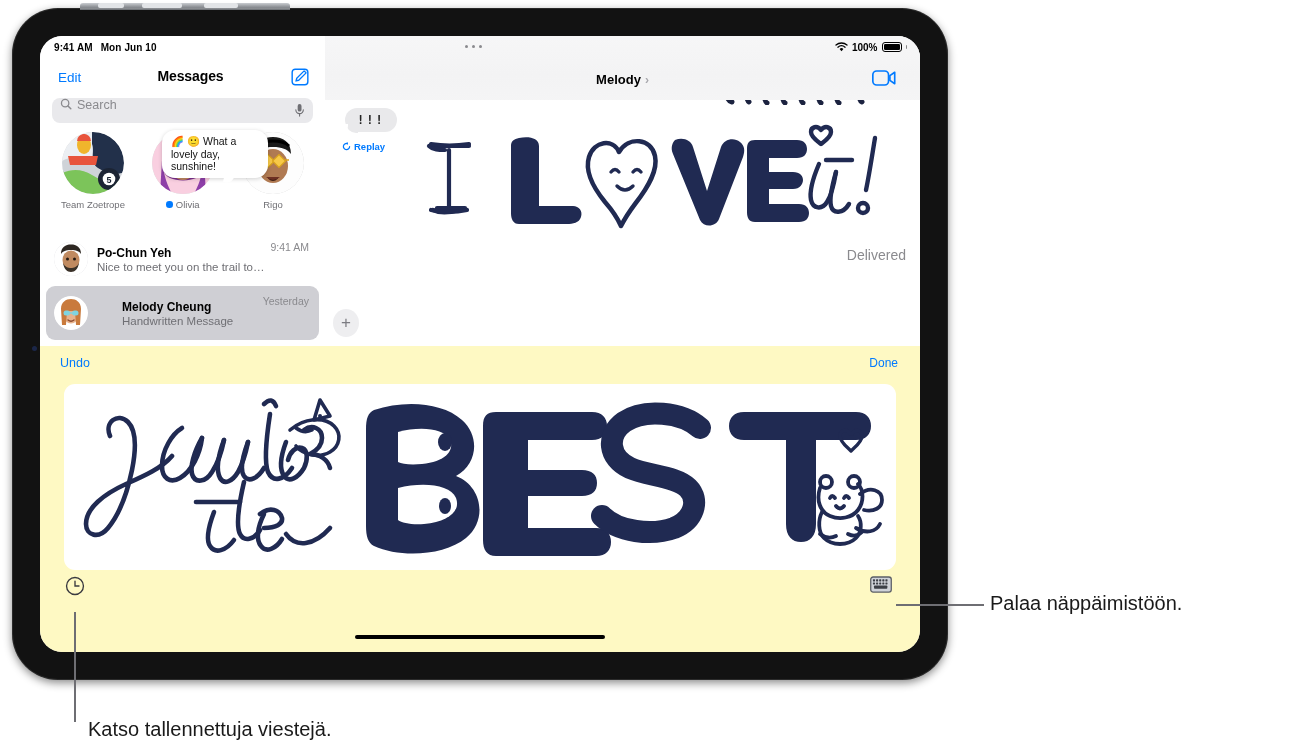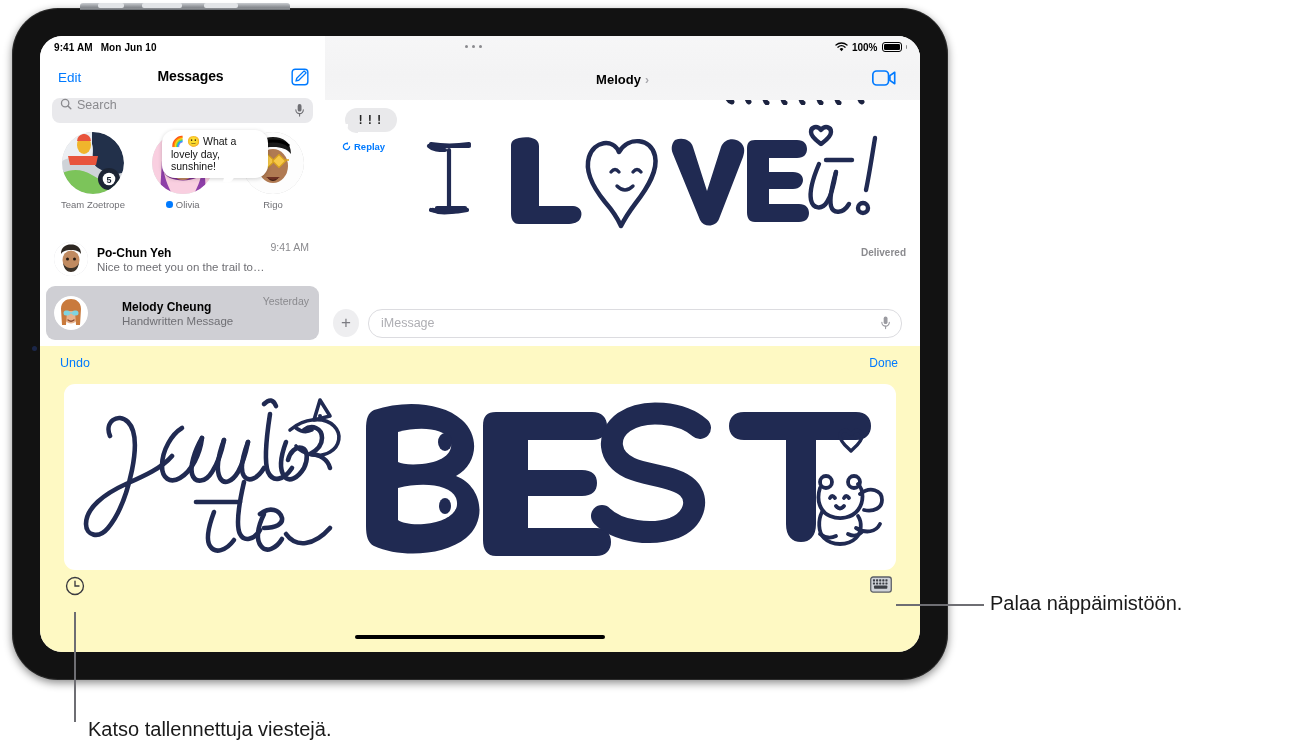--- a/index.html
+++ b/index.html
@@ -102,21 +102,21 @@
   .bubble{position:absolute;left:20px;top:8px;background:#e9e9eb;border-radius:15px;
       padding:5px 12px;font-size:12px;font-weight:bold;color:#222;letter-spacing:2px;
       font-family:"DejaVu Sans Mono",monospace;}
   .bubble .btail{position:absolute;left:1px;bottom:-1px;width:12px;height:12px;
       background:#e9e9eb;border-radius:0 0 0 10px;}
   .bubble .btail2{position:absolute;left:-4px;bottom:-1px;width:7px;height:9px;
       background:#fff;border-radius:0 0 8px 0;}
   .replay{position:absolute;left:17px;top:41px;font-size:9.5px;font-weight:bold;
       color:#007aff;display:flex;align-items:center;gap:3px;cursor:pointer;}
   .hand-msg{position:absolute;left:82px;top:24px;width:480px;height:118px;}
-  .delivered{position:absolute;right:14px;top:147px;font-size:10px;font-weight:bold;
+  .delivered{position:absolute;right:14px;top:147px;font-size:14px;font-weight:normal;
       color:#8a8a8e;}
 
   .composer{position:absolute;left:0;bottom:0;width:595px;height:46px;
       background:#fff;display:flex;align-items:center;}
   .plusbtn{width:26px;height:26px;border-radius:50%;background:#eeeef0;margin-left:8px;
       display:flex;align-items:center;justify-content:center;color:#7c7c82;font-size:17px;
       flex:none;cursor:pointer;line-height:1;padding-bottom:2px;}
   .imsg{flex:1;height:27px;margin:0 18px 0 9px;border:1px solid #dcdce0;border-radius:14px;
       display:flex;align-items:center;position:relative;cursor:text;}
   .imsg .ph{margin-left:12px;font-size:12.5px;color:#aeaeb3;}
@@ -414,28 +414,20 @@
                 <circle cx="456" cy="84" r="5"></circle>
               </g>
             </svg>
           </div>
 
           <div class="delivered">Delivered</div>
         </div>
 
         <div class="composer">
           <div class="plusbtn">+</div>
-          <div class="imsg">
-            <span class="ph">iMessage</span>
-            <svg class="mic2" width="11" height="16" viewBox="0 0 12 16">
-              <rect x="4" y="1" width="4.2" height="8.2" rx="2.1" fill="#9a9aa0"></rect>
-              <path d="M2 7.3a4.1 4.1 0 0 0 8.2 0" fill="none" stroke="#9a9aa0" stroke-width="1.2" stroke-linecap="round"></path>
-              <path d="M6.1 11.5v2.6" stroke="#9a9aa0" stroke-width="1.2" stroke-linecap="round"></path>
-            </svg>
-          </div>
         </div>
       </div>
     </div>
 
     <div id="hw">
       <div class="hw-top">
         <div class="undo">Undo</div>
         <div class="done">Done</div>
       </div>
 

